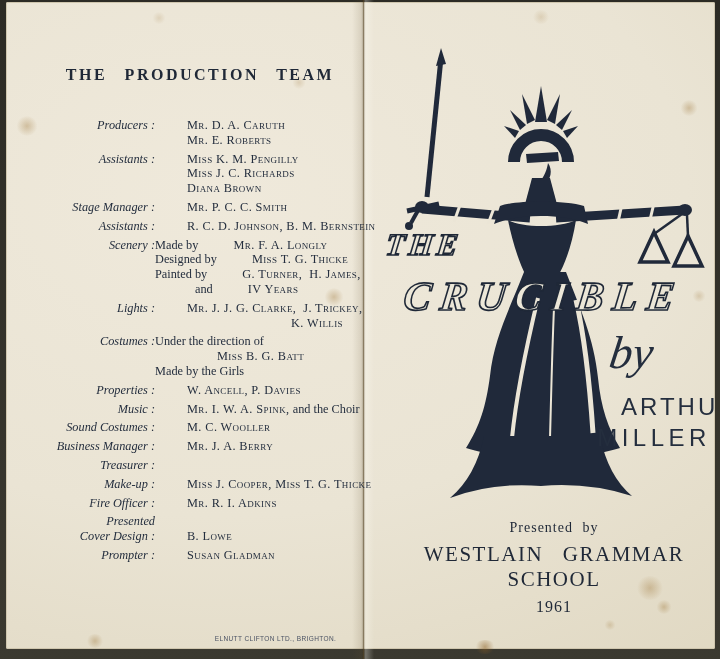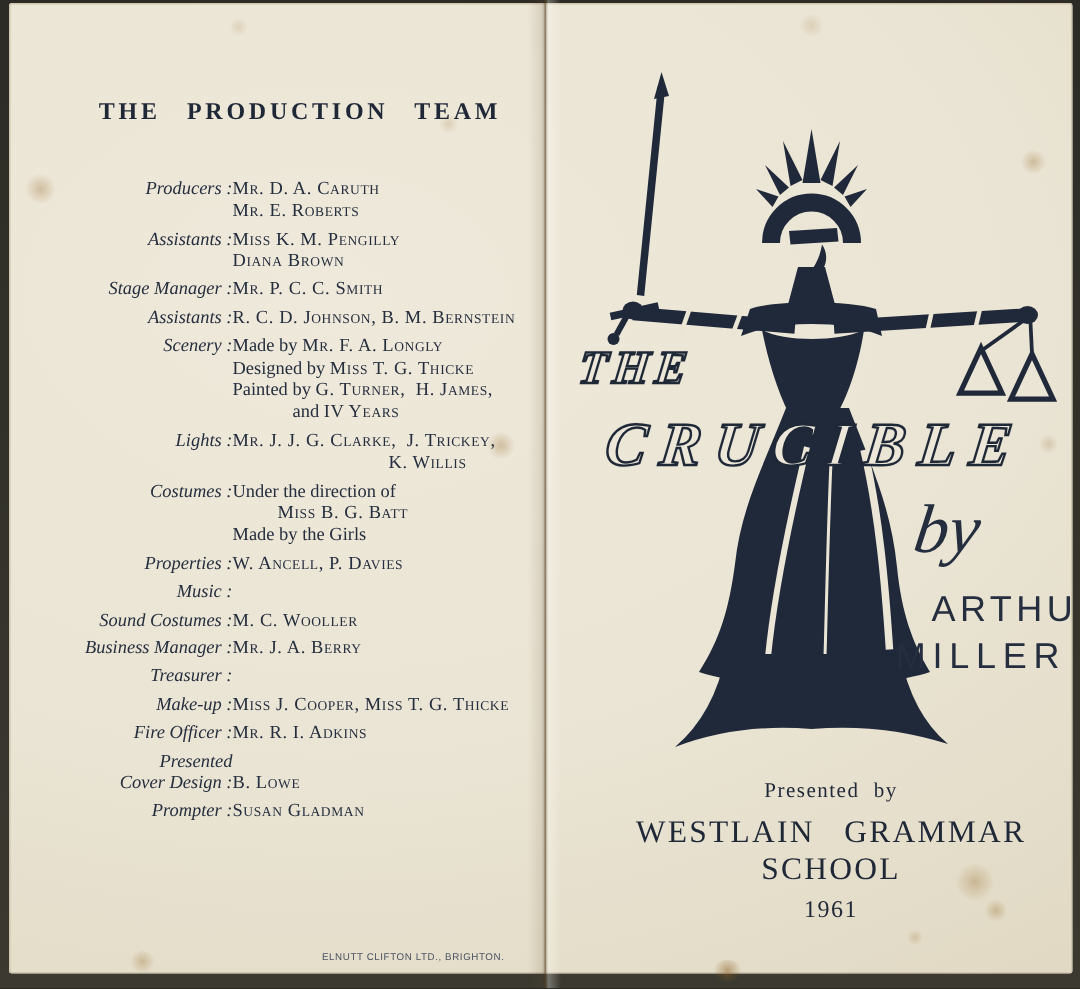--- a/index.html
+++ b/index.html
@@ -28,21 +28,21 @@
   .s12{left:604px;top:620px;width:12px;height:10px;opacity:.7;}
 
   
   #prod-title{position:absolute;left:45px;top:66px;width:310px;text-align:center;
       font-size:16px;font-weight:700;letter-spacing:2.5px;word-spacing:11px;color:#1f2837;}
   #credits{position:absolute;left:48px;top:118px;width:316px;color:#242e3e;font-size:12.3px;line-height:14.8px;}
   .row{display:flex;margin-bottom:4px;}
   .role{width:107px;font-style:italic;flex:none;text-align:right;}
   .vals{flex:1;}
   .cl{white-space:pre;}
-  .sc{font-variant:small-caps;letter-spacing:.4px;}
+  .sc{font-variant:small-caps;letter-spacing:.4px;margin-left:32px;}
   .ind-a{margin-left:40px;}   
   .ind-b{margin-left:104px;}  
   .ind-c{margin-left:30px;}   
   .role-ind{margin-left:12px;}
   .row.prog .vals{align-self:flex-end;}
   #printer{position:absolute;left:203px;top:635px;width:145px;text-align:center;
       font-family:"Liberation Sans","DejaVu Sans",sans-serif;font-size:6.5px;letter-spacing:.4px;color:#4a5263;}
 
   
   #statue{position:absolute;left:388px;top:8px;width:320px;height:540px;}
@@ -94,20 +94,21 @@
       <div class="vals">
         <div class="cl"><span class="sc">Mr. D. A. Caruth</span></div>
         <div class="cl"><span class="sc">Mr. E. Roberts</span></div>
       </div>
     </div>
 
     <div class="row">
       <div class="role">Assistants :</div>
       <div class="vals">
         <div class="cl"><span class="sc">Miss K. M. Pengilly</span></div>
+        <div class="cl"><span class="sc">Miss J. C. Richards</span></div>
         <div class="cl"><span class="sc">Diana Brown</span></div>
       </div>
     </div>
 
     <div class="row">
       <div class="role">Stage Manager :</div>
       <div class="vals">
         <div class="cl"><span class="sc">Mr. P. C. C. Smith</span></div>
       </div>
     </div>
@@ -148,20 +149,23 @@
 
     <div class="row">
       <div class="role">Properties :</div>
       <div class="vals">
         <div class="cl"><span class="sc">W. Ancell, P. Davies</span></div>
       </div>
     </div>
 
     <div class="row">
       <div class="role">Music :</div>
+      <div class="vals">
+        <div class="cl"><span class="sc">Mr. I. W. A. Spink,</span><span> and the Choir</span></div>
+      </div>
     </div>
 
     <div class="row">
       <div class="role">Sound Costumes :</div>
       <div class="vals">
         <div class="cl"><span class="sc">M. C. Wooller</span></div>
       </div>
     </div>
 
     <div class="row">

